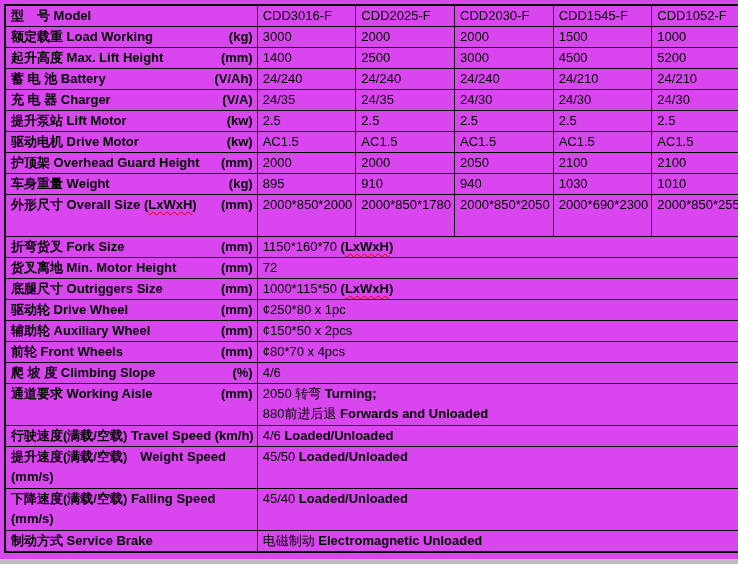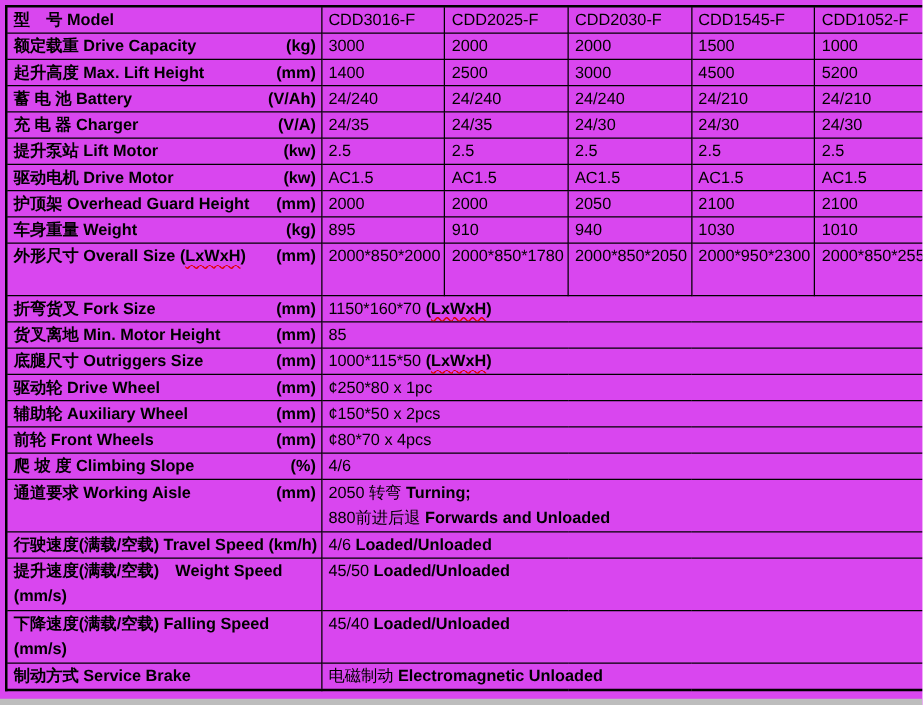--- a/index.html
+++ b/index.html
@@ -64,21 +64,21 @@
         <tr class="r">
           <td class="label">型　号 Model</td>
           <td class="val">CDD3016-F</td>
           <td class="val">CDD2025-F</td>
           <td class="val">CDD2030-F</td>
           <td class="val">CDD1545-F</td>
           <td class="val">CDD1052-F</td>
         </tr>
         <tr class="r">
           <td class="label">
-            <div><span>额定载重 Drive Capacity</span></div>
+            <div><span>额定载重 Load Working</span></div>
             <span class="unit-r">(kg)</span>
           </td>
           <td class="val">3000</td>
           <td class="val">2000</td>
           <td class="val">2000</td>
           <td class="val">1500</td>
           <td class="val">1000</td>
         </tr>
         <tr class="r">
           <td class="label">
@@ -158,39 +158,39 @@
           <td class="val">1010</td>
         </tr>
         <tr class="r tall">
           <td class="label">
             <div><span>外形尺寸 Overall Size (</span><span class="wavy">LxWxH</span><span>)</span></div>
             <span class="unit-r">(mm)</span>
           </td>
           <td class="val">2000*850*2000</td>
           <td class="val">2000*850*1780</td>
           <td class="val">2000*850*2050</td>
-          <td class="val">2000*950*2300</td>
+          <td class="val">2000*690*2300</td>
           <td class="val">2000*850*2550</td>
         </tr>
         <tr class="r">
           <td class="label">
             <div><span>折弯货叉 Fork Size</span></div>
             <span class="unit-r">(mm)</span>
           </td>
           <td colspan="5" class="val">
             <div><span>1150*160*70 </span><span class="b">(</span><span class="b wavy">LxWxH</span><span class="b">)</span></div>
           </td>
         </tr>
         <tr class="r">
           <td class="label">
             <div><span>货叉离地 Min. Motor Height</span></div>
             <span class="unit-r">(mm)</span>
           </td>
           <td colspan="5" class="val">
-            <div><span>85</span></div>
+            <div><span>72</span></div>
           </td>
         </tr>
         <tr class="r">
           <td class="label">
             <div><span>底腿尺寸 Outriggers Size</span></div>
             <span class="unit-r">(mm)</span>
           </td>
           <td colspan="5" class="val">
             <div><span>1000*115*50 </span><span class="b">(</span><span class="b wavy">LxWxH</span><span class="b">)</span></div>
           </td>

